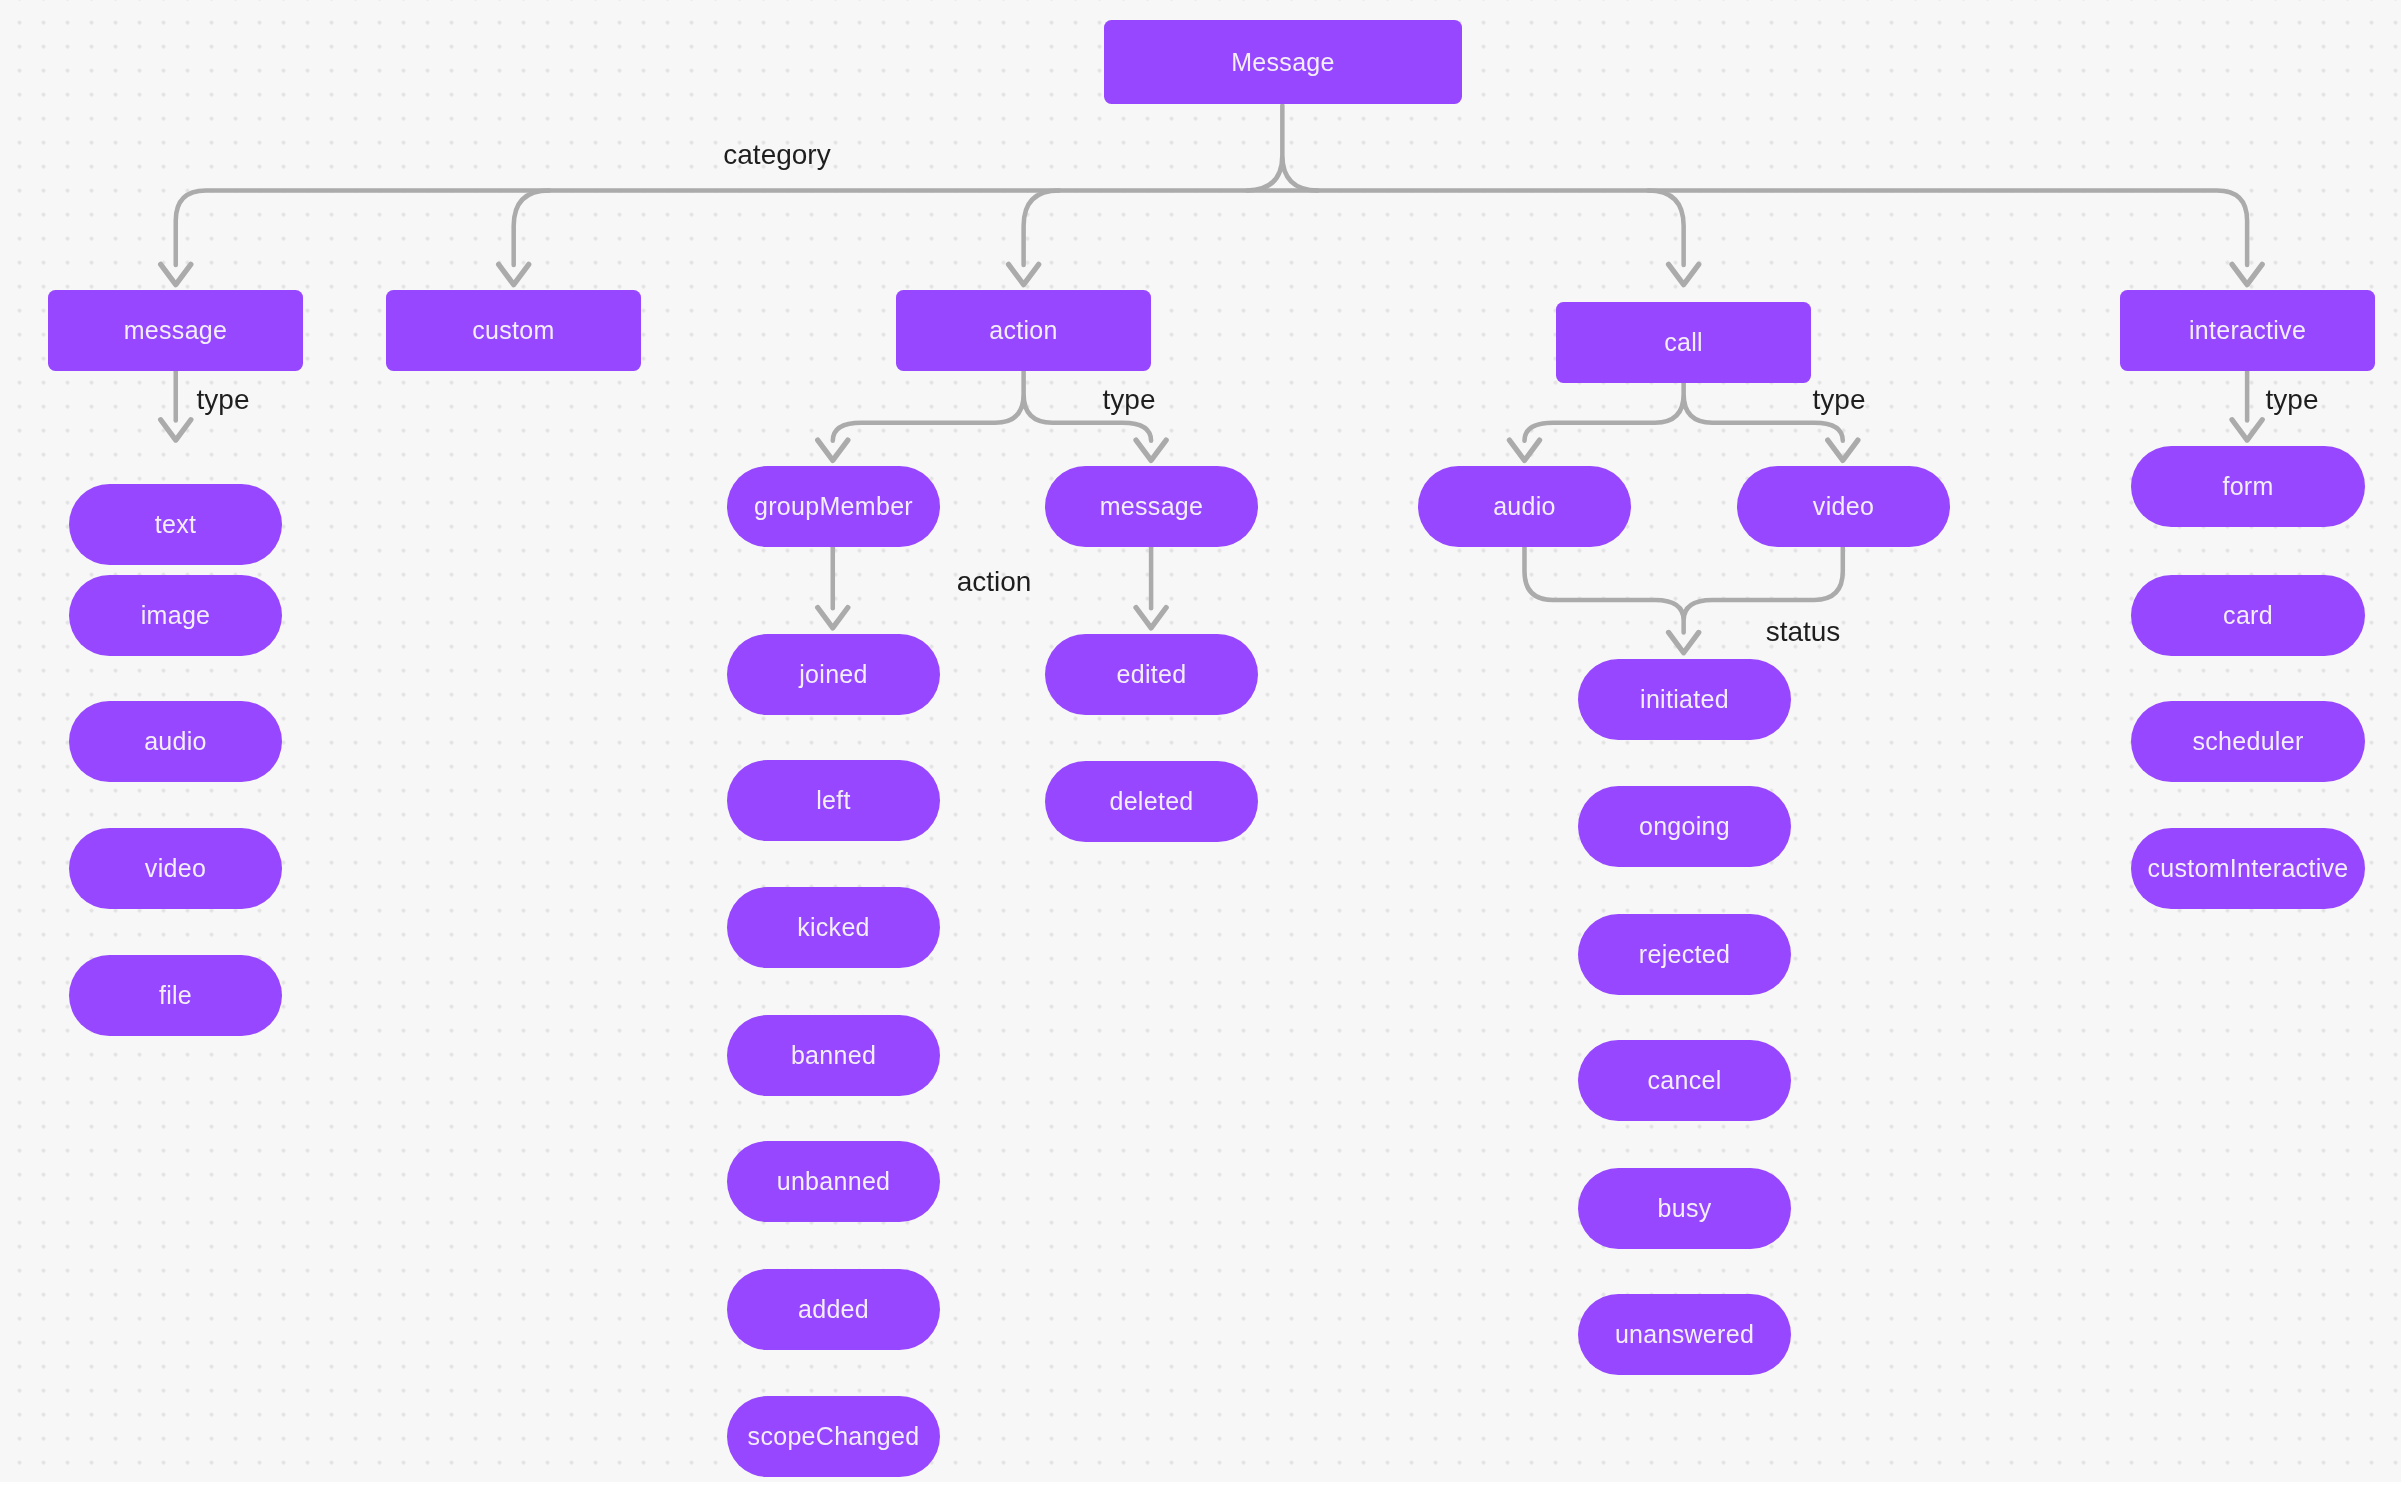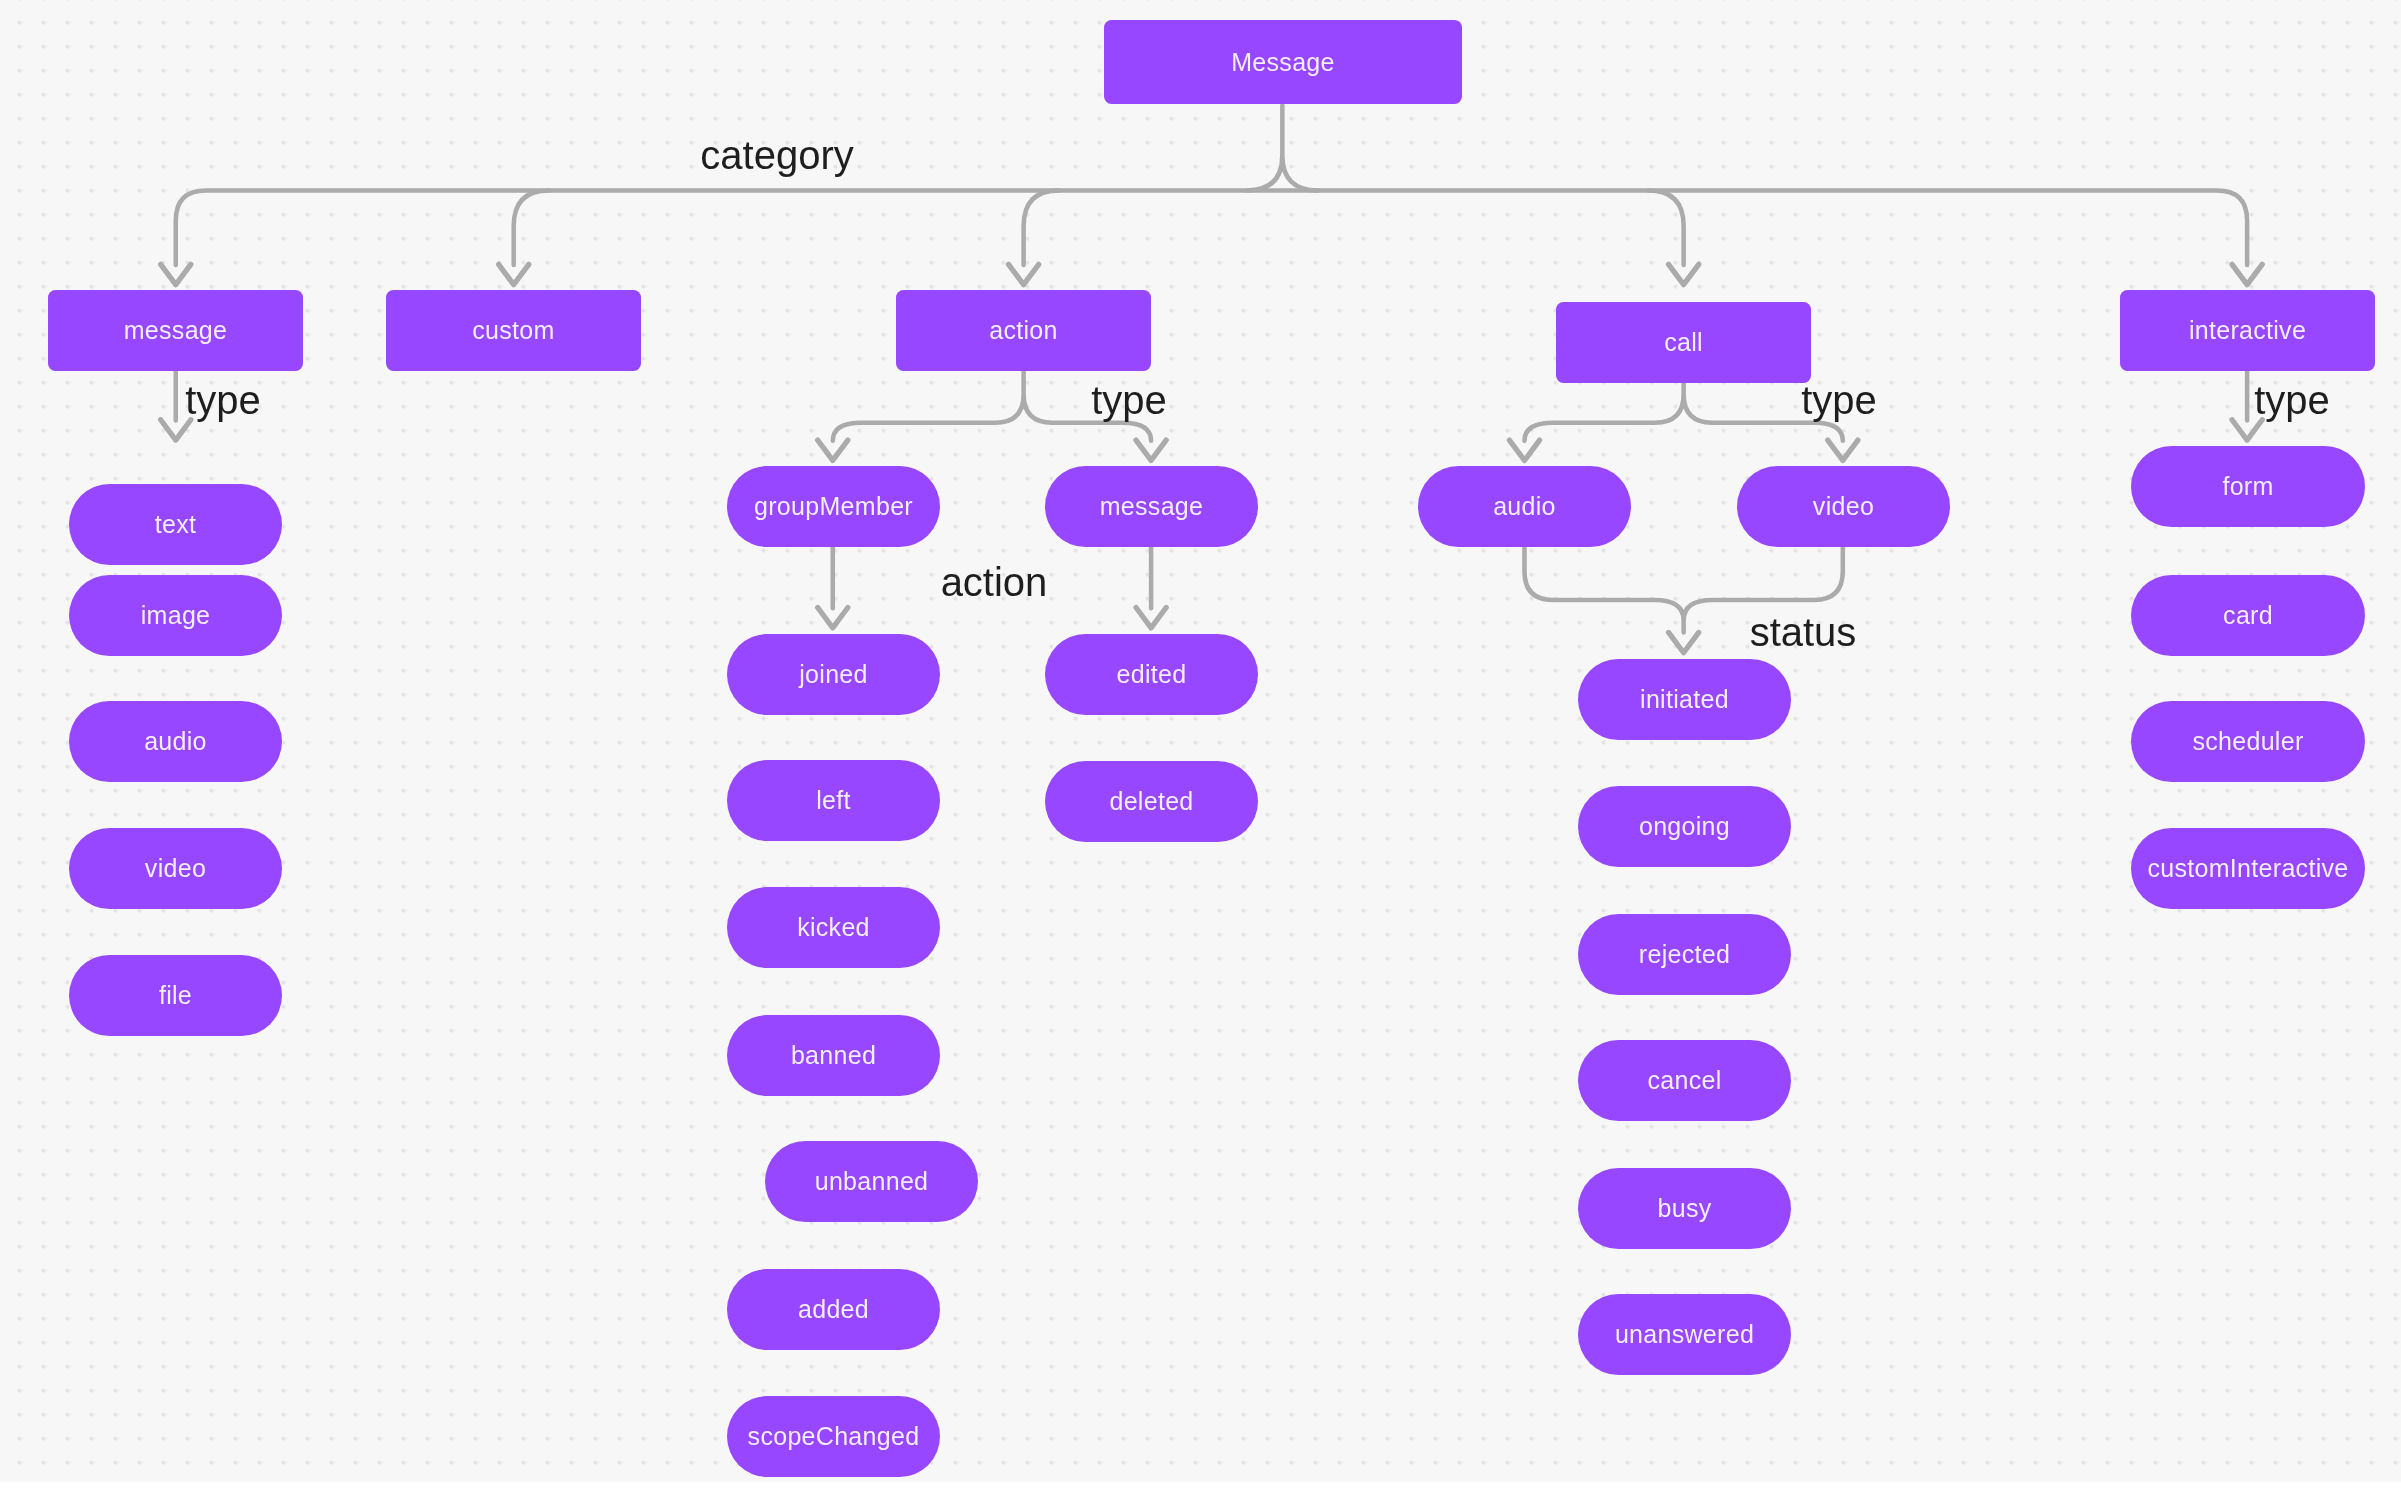--- a/index.html
+++ b/index.html
@@ -36,21 +36,21 @@
     white-space:nowrap;
     box-sizing:border-box;
     cursor:default;
   }
   .node.rect{border-radius:7.5px;}
   .node.pill{border-radius:42px;}
   .edge-label{
     position:absolute;
     transform:translate(-50%,-50%);
     color:var(--label,#1E1E1E);
-    font-size:40px;
+    font-size:28px;
     font-weight:500;
     white-space:nowrap;
   }
 </style>
 </head>
 <body>
 
 <div id="canvas">
   <svg id="edges" width="2401" height="1510" viewBox="0 0 3183 2001">
       <path d="M1700 139 L1700 205 M1700 205 Q1700 252 1653 252 M1700 205 Q1700 252 1747 252"></path>
@@ -90,21 +90,21 @@
     <div class="node pill" style="left: 69px; top: 575px; width: 213px; height: 81px;">image</div>
     <div class="node pill" style="left: 69px; top: 701px; width: 213px; height: 81px;">audio</div>
     <div class="node pill" style="left: 69px; top: 828px; width: 213px; height: 81px;">video</div>
     <div class="node pill" style="left: 69px; top: 955px; width: 213px; height: 81px;">file</div>
     <div class="node pill" style="left: 727px; top: 466px; width: 213px; height: 81px;">groupMember</div>
     <div class="node pill" style="left: 1045px; top: 466px; width: 213px; height: 81px;">message</div>
     <div class="node pill" style="left: 727px; top: 634px; width: 213px; height: 81px;">joined</div>
     <div class="node pill" style="left: 727px; top: 760px; width: 213px; height: 81px;">left</div>
     <div class="node pill" style="left: 727px; top: 887px; width: 213px; height: 81px;">kicked</div>
     <div class="node pill" style="left: 727px; top: 1015px; width: 213px; height: 81px;">banned</div>
-    <div class="node pill" style="left: 765px; top: 1141px; width: 213px; height: 81px;">unbanned</div>
+    <div class="node pill" style="left: 727px; top: 1141px; width: 213px; height: 81px;">unbanned</div>
     <div class="node pill" style="left: 727px; top: 1269px; width: 213px; height: 81px;">added</div>
     <div class="node pill" style="left: 727px; top: 1396px; width: 213px; height: 81px;">scopeChanged</div>
     <div class="node pill" style="left: 1045px; top: 634px; width: 213px; height: 81px;">edited</div>
     <div class="node pill" style="left: 1045px; top: 761px; width: 213px; height: 81px;">deleted</div>
     <div class="node pill" style="left: 1418px; top: 466px; width: 213px; height: 81px;">audio</div>
     <div class="node pill" style="left: 1737px; top: 466px; width: 213px; height: 81px;">video</div>
     <div class="node pill" style="left: 1578px; top: 659px; width: 213px; height: 81px;">initiated</div>
     <div class="node pill" style="left: 1578px; top: 786px; width: 213px; height: 81px;">ongoing</div>
     <div class="node pill" style="left: 1578px; top: 914px; width: 213px; height: 81px;">rejected</div>
     <div class="node pill" style="left: 1578px; top: 1040px; width: 213px; height: 81px;">cancel</div>

